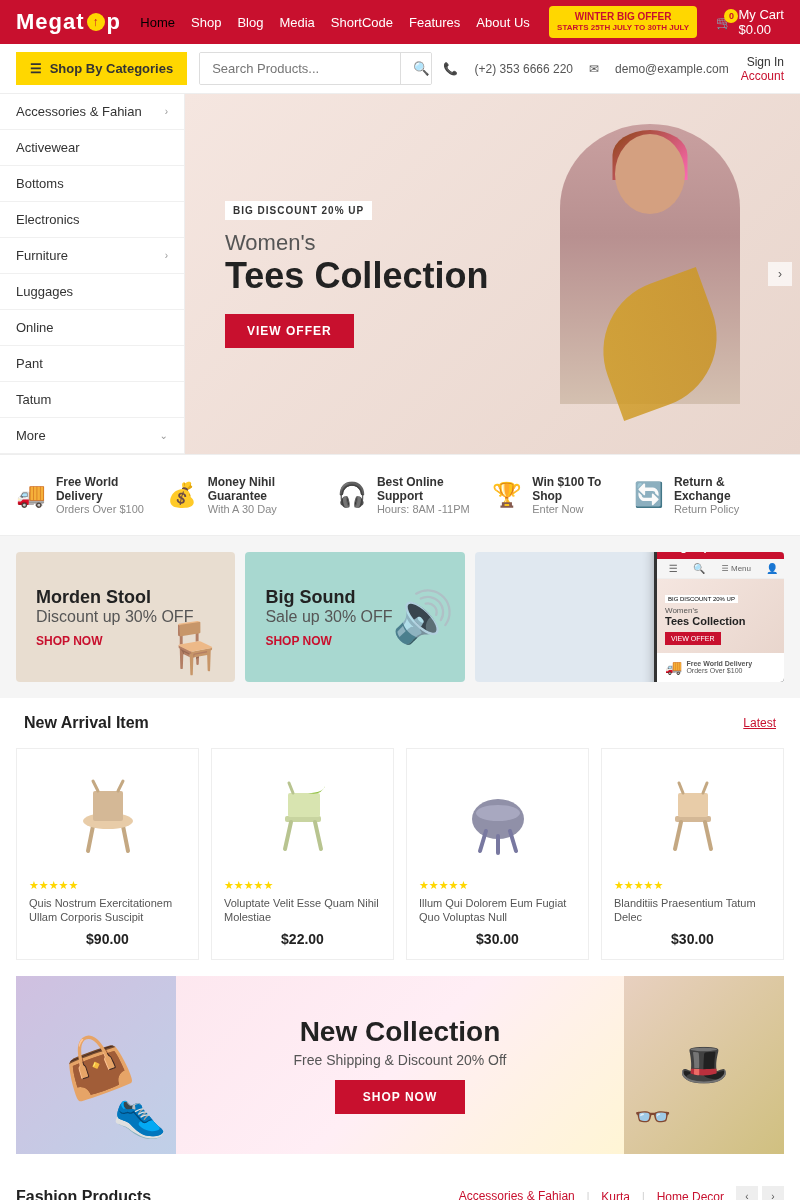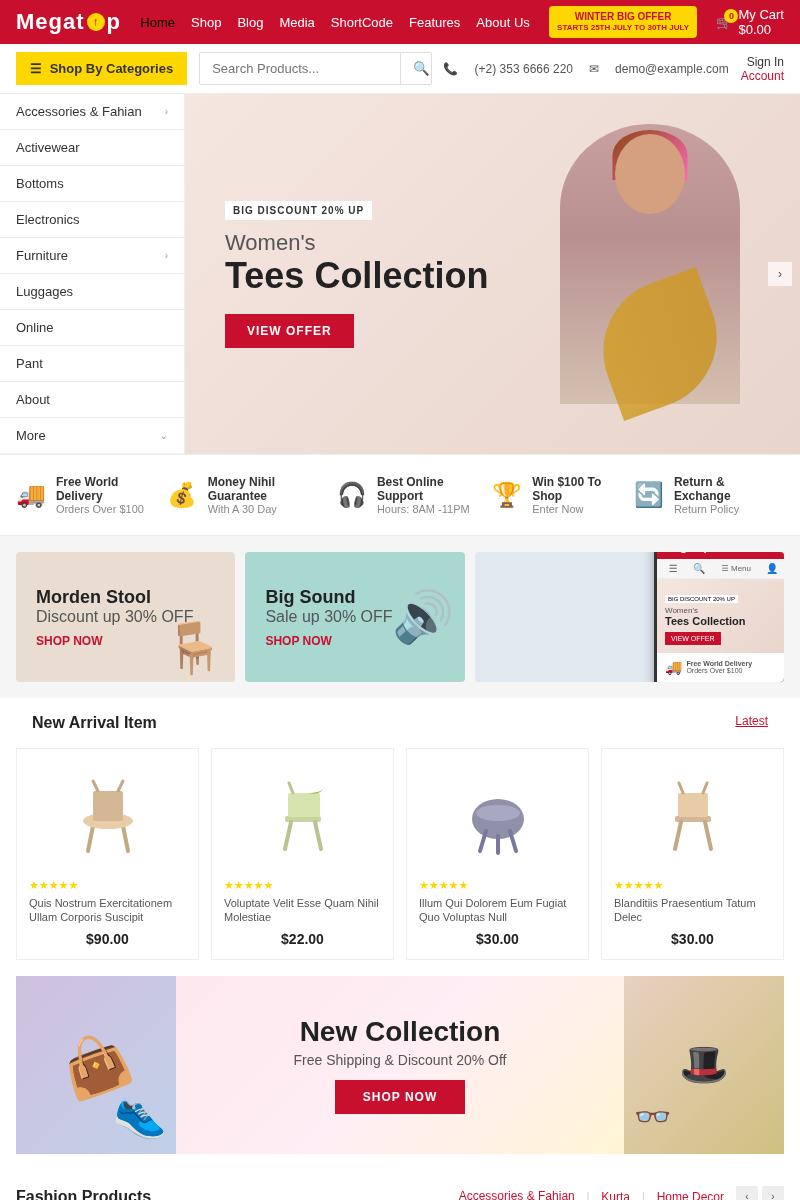--- a/index.html
+++ b/index.html
@@ -259,21 +259,22 @@
     .phone-hero-title { font-size: 11px; font-weight: 900; color: #222; }
     .phone-btn { background: #c8102e; color: #fff; font-size: 7px; padding: 3px 6px; display: inline-block; margin-top: 4px; }
     .phone-delivery { padding: 6px 8px; display: flex; align-items: center; gap: 4px; }
     .phone-delivery-icon { font-size: 14px; color: #bbb; }
     .phone-delivery-text { font-size: 7px; color: #555; }
 
     
     .section-header {
       display: flex;
       justify-content: space-between;
-      padding: 16px 32px 8px;
+      align-items: center;
+      padding: 16px 24px 8px;
     }
     .section-title { font-size: 16px; font-weight: 900; color: #222; }
     .section-link { color: #c8102e; font-size: 12px; cursor: pointer; text-decoration: underline; }
 
     .products-grid {
       display: flex;
       gap: 12px;
       padding: 8px 16px 16px;
       overflow: hidden;
     }
@@ -468,21 +469,21 @@
     <div class="sidebar-item">
       <span>Luggages</span>
     </div>
     <div class="sidebar-item">
       <span>Online</span>
     </div>
     <div class="sidebar-item">
       <span>Pant</span>
     </div>
     <div class="sidebar-item">
-      <span>About</span>
+      <span>Tatum</span>
     </div>
     <div class="sidebar-item">
       <span>More</span>
       <span class="arrow">⌄</span>
     </div>
   </div>
 
   <div class="hero">
     <div class="hero-content">
       <div class="hero-badge">BIG DISCOUNT 20% UP</div>

